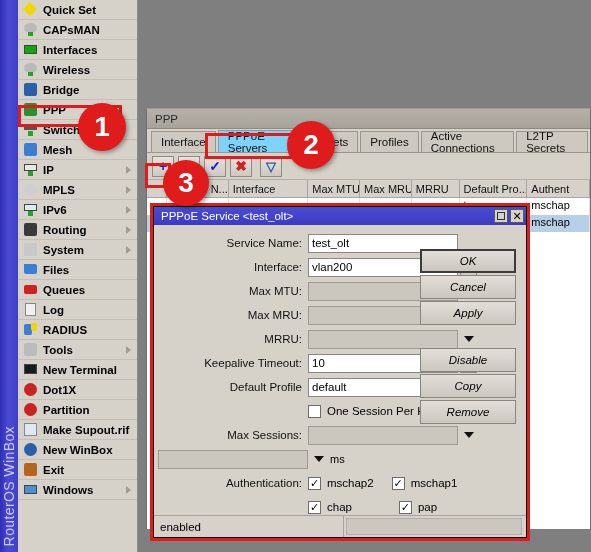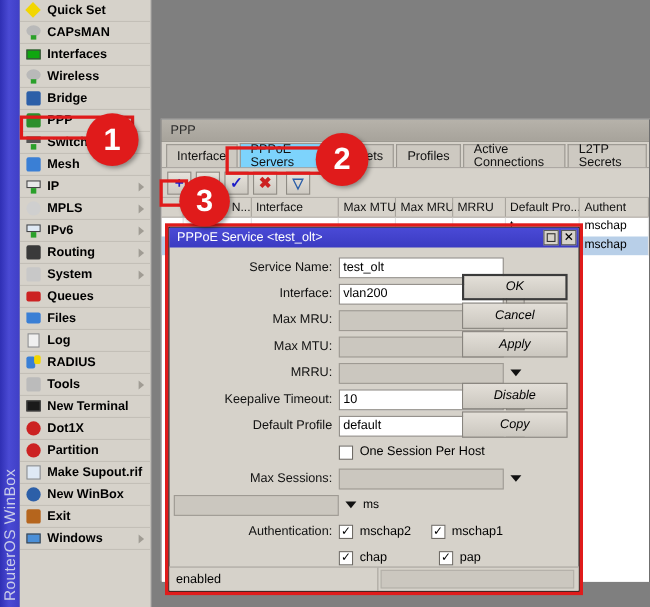--- a/index.html
+++ b/index.html
@@ -340,29 +340,29 @@
     </div>
     <div class="menu-item">
       <span class="mi-icon">
         <span class="ic" style="left: 1px; top: 1px; width: 13px; height: 13px; background: rgb(200, 200, 200); border-radius: 2px;"></span>
       </span>
       <span class="mi-label">System</span>
       <span class="mi-arrow"></span>
     </div>
     <div class="menu-item">
       <span class="mi-icon">
+        <span class="ic" style="left: 1px; top: 2px; width: 13px; height: 10px; background: rgb(58, 127, 213); border-radius: 0px 2px 2px;"></span>
+      </span>
+      <span class="mi-label">Files</span>
+    </div>
+    <div class="menu-item">
+      <span class="mi-icon">
         <span class="ic" style="left: 1px; top: 3px; width: 13px; height: 9px; background: rgb(204, 34, 34); border-radius: 2px;"></span>
       </span>
       <span class="mi-label">Queues</span>
-    </div>
-    <div class="menu-item">
-      <span class="mi-icon">
-        <span class="ic" style="left: 1px; top: 2px; width: 13px; height: 10px; background: rgb(58, 127, 213); border-radius: 0px 2px 2px;"></span>
-      </span>
-      <span class="mi-label">Files</span>
     </div>
     <div class="menu-item">
       <span class="mi-icon">
         <span class="ic" style="left: 2px; top: 1px; width: 11px; height: 13px; background: rgb(240, 240, 240); border: 1px solid rgb(136, 136, 136);"></span>
       </span>
       <span class="mi-label">Log</span>
     </div>
     <div class="menu-item">
       <span class="mi-icon">
         <span class="ic" style="left: 1px; top: 2px; width: 8px; height: 11px; background: rgb(58, 127, 213); border-radius: 2px;"></span>
@@ -546,28 +546,28 @@
             <span>vlan200</span>
           </div>
           <span class="spin">
             <span class="dblcaret">
               <span class="bar"></span>
               <span class="caret-down"></span>
             </span>
           </span>
         </div>
         <div class="frow">
-          <div class="flabel">Max MRU:</div>
+          <div class="flabel">Max MTU:</div>
           <div class="finput disabled">
             <span></span>
           </div>
           <span class="caret-down caret-plain"></span>
         </div>
         <div class="frow">
-          <div class="flabel">Max MTU:</div>
+          <div class="flabel">Max MRU:</div>
           <div class="finput disabled">
             <span></span>
           </div>
           <span class="caret-down caret-plain"></span>
         </div>
         <div class="frow">
           <div class="flabel">MRRU:</div>
           <div class="finput disabled">
             <span></span>
           </div>
@@ -636,20 +636,23 @@
           <span>Cancel</span>
         </div>
         <div class="dlgbtn">
           <span>Apply</span>
         </div>
         <div class="dlgbtn gap">
           <span>Disable</span>
         </div>
         <div class="dlgbtn">
           <span>Copy</span>
+        </div>
+        <div class="dlgbtn">
+          <span>Remove</span>
         </div>
       </div>
   </div>
 
   <div id="svc-status">
     <div class="cell1">enabled</div>
     <div class="cell2"></div>
   </div>
 </div>
 

